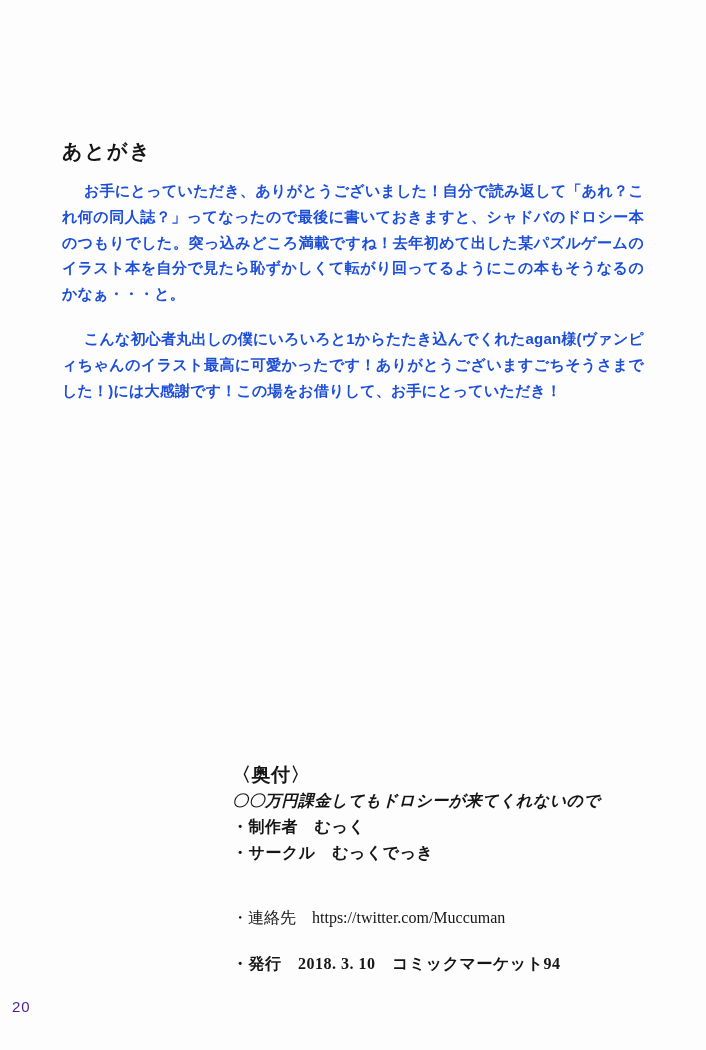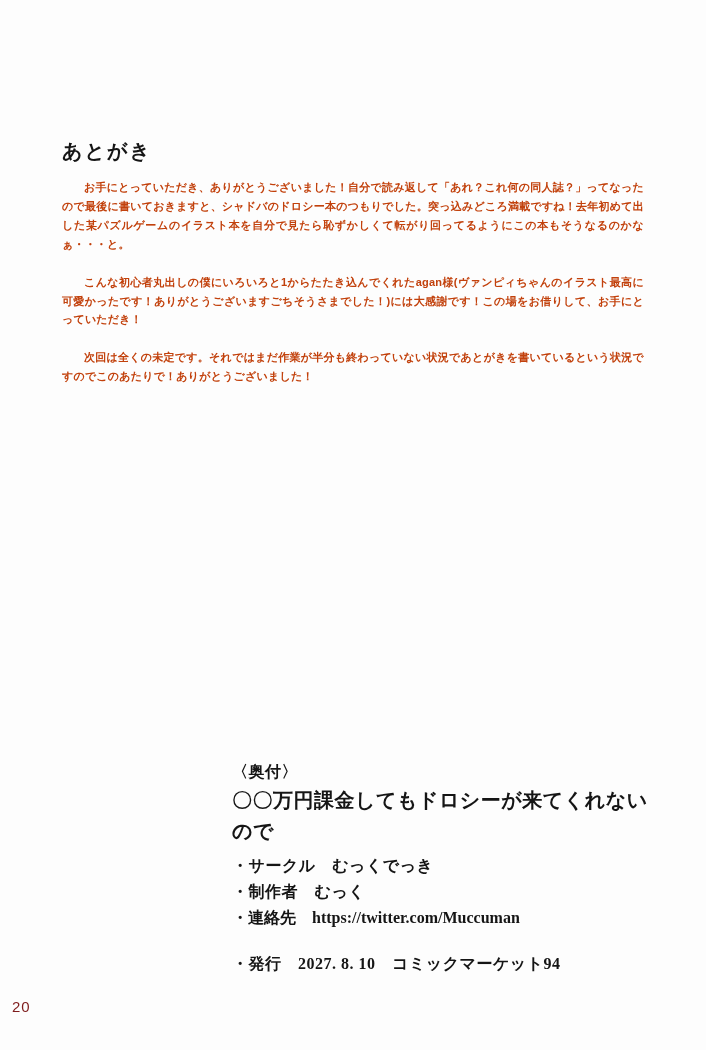--- a/index.html
+++ b/index.html
@@ -34,101 +34,101 @@
     color: #151515;
   }
   
   .body-block {
     position: absolute;
     left: 62px;
     top: 178px;
     width: 582px;
   }
   .para {
-    font-size: 11px;
+    font-size: 15px;
     font-weight: bold;
     line-height: 1.72;
     letter-spacing: 0.2px;
-    color: #c2410c;
+    color: #1d4ed8;
     text-indent: 22px;
     margin: 0 0 19px 0;
     text-align: justify;
   }
   .para:last-child { margin-bottom: 0; }
 
   
   .colophon {
     position: absolute;
     left: 232px;
     top: 760px;
     width: 420px;
   }
   .colophon-title {
-    font-size: 16px;
+    font-size: 19px;
     font-weight: bold;
     line-height: 1.55;
     color: #151515;
     letter-spacing: 0.5px;
   }
   .colophon-sub {
-    font-size: 20px;
+    font-size: 16px;
     font-weight: bold;
     line-height: 1.55;
     color: #151515;
     letter-spacing: 0.5px;
-    margin-bottom: 6px;
+    font-style: italic;
   }
   .colophon-line {
     font-size: 16px;
     font-weight: bold;
     line-height: 1.62;
     color: #151515;
     letter-spacing: 0.5px;
   }
   .colophon-group-gap {
     height: 20px;
   }
   .mono-url {
     font-family: "Liberation Serif", serif;
-    font-weight: bold;
+    font-weight: normal;
     letter-spacing: 0px;
+    margin-top: 39px;
   }
   .serif-num {
     font-family: "Liberation Serif", serif;
     font-weight: bold;
   }
   
   .page-number {
     position: absolute;
     left: 12px;
     top: 998px;
     font-size: 15px;
     font-family: "Liberation Sans", sans-serif;
-    color: #7f1d1d;
+    color: #4c1d95;
     letter-spacing: 1px;
   }
 </style>
 </head>
 <body>
 
 <div class="page">
 
   <div class="afterword-title">あとがき</div>
 
   <div class="body-block">
     <p class="para">お手にとっていただき、ありがとうございました！自分で読み返して「あれ？これ何の同人誌？」ってなったので最後に書いておきますと、シャドバのドロシー本のつもりでした。突っ込みどころ満載ですね！去年初めて出した某パズルゲームのイラスト本を自分で見たら恥ずかしくて転がり回ってるようにこの本もそうなるのかなぁ・・・と。</p>
     <p class="para">こんな初心者丸出しの僕にいろいろと1からたたき込んでくれたagan様(ヴァンピィちゃんのイラスト最高に可愛かったです！ありがとうございますごちそうさまでした！)には大感謝です！この場をお借りして、お手にとっていただき！</p>
-    <p class="para">次回は全くの未定です。それではまだ作業が半分も終わっていない状況であとがきを書いているという状況ですのでこのあたりで！ありがとうございました！</p>
   </div>
 
   <div class="colophon">
     <div class="colophon-title">〈奥付〉</div>
     <div class="colophon-sub">〇〇万円課金してもドロシーが来てくれないので</div>
+    <div class="colophon-line">・制作者　むっく</div>
     <div class="colophon-line">・サークル　むっくでっき</div>
-    <div class="colophon-line">・制作者　むっく</div>
     <div class="colophon-line mono-url">・連絡先　https://twitter.com/Muccuman</div>
     <div class="colophon-group-gap"></div>
-    <div class="colophon-line serif-num">・発行　2027. 8. 10　コミックマーケット94</div>
+    <div class="colophon-line serif-num">・発行　2018. 3. 10　コミックマーケット94</div>
   </div>
 
   <div class="page-number">20</div>
 
 </div>
 
 </body></html>

